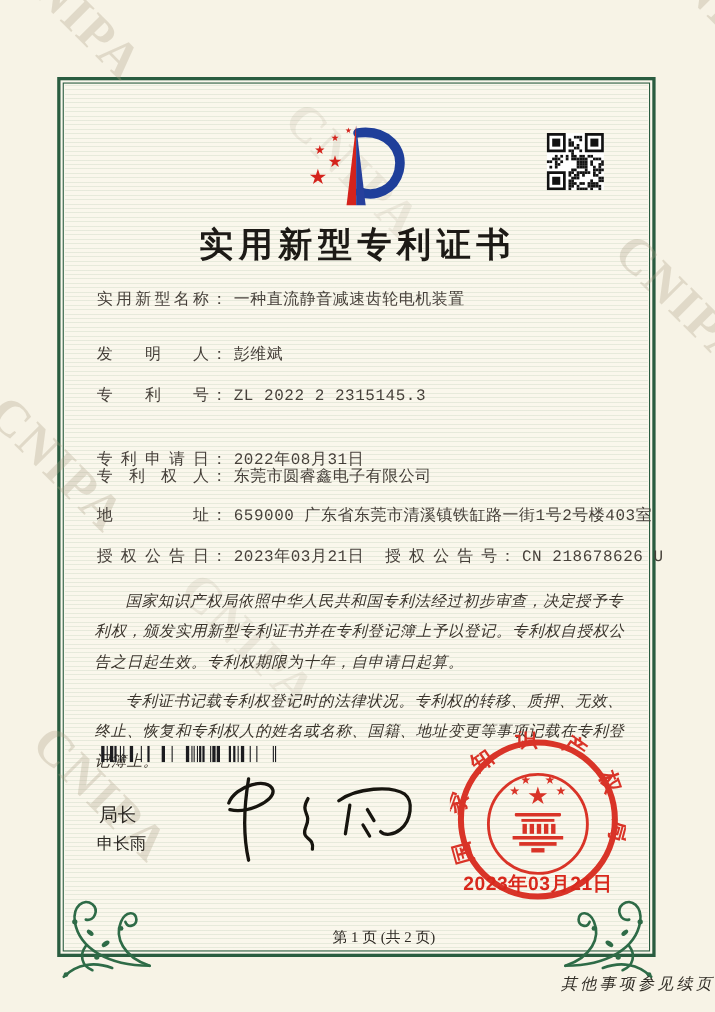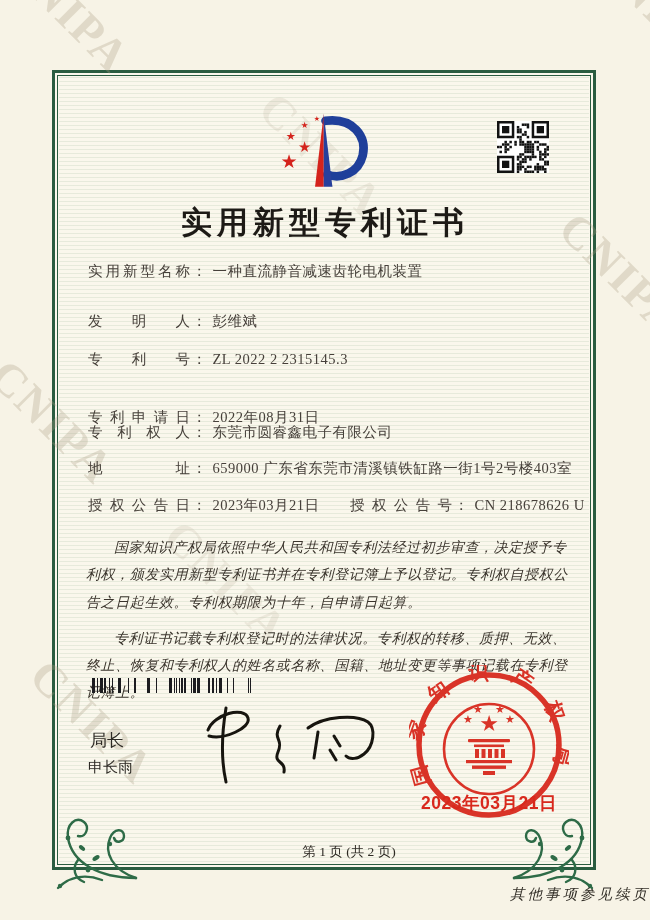--- a/index.html
+++ b/index.html
@@ -32,21 +32,21 @@
   .qr { position:absolute; left:497px; top:121px; }
 
   .title { position:absolute; left:0; top:202px; width:650px; text-align:center;
            font-size:31px; font-weight:bold; color:#1d1a16; letter-spacing:5px; }
 
   .fields { position:absolute; left:88px; top:0; width:510px; }
   .frow { position:absolute; left:0; font-size:14.5px; color:#46403a; white-space:nowrap; }
   .lbl { display:inline-block; width:102px; text-align:justify; text-align-last:justify;
          vertical-align:bottom; }
   .colon { margin-left:2px; }
-  .val { margin-left:6px; letter-spacing:0.5px; }
+  .val { margin-left:6px; letter-spacing:0.5px;font-family:Liberation Mono, monospace; }
   .frow .pair2 { position:absolute; left:262px; top:0; }
 
   .paras { position:absolute; left:86px; top:534px; width:490px; }
   .paras p { font-size:14px; line-height:1.95; color:#3a342c; text-indent:2em;
              font-style:italic; letter-spacing:0.6px; margin-bottom:9px; }
 
   .barcode { position:absolute; left:90px; top:678px; }
   .signer-title { position:absolute; left:90px; top:729px; font-size:17px; color:#2c2924;
                   font-family:"Liberation Sans","DejaVu Sans",sans-serif; }
   .signer-name  { position:absolute; left:88px; top:758px; font-size:15px; color:#2c2924;

